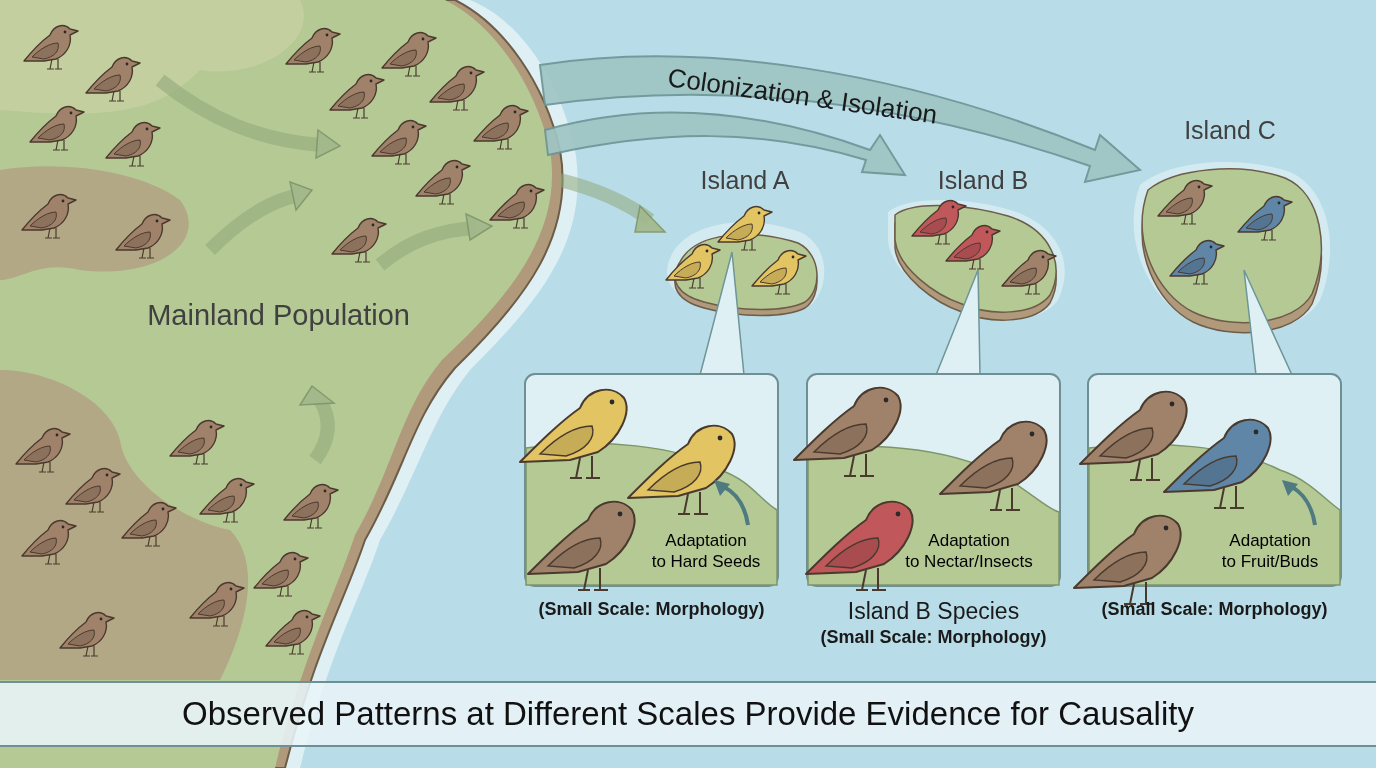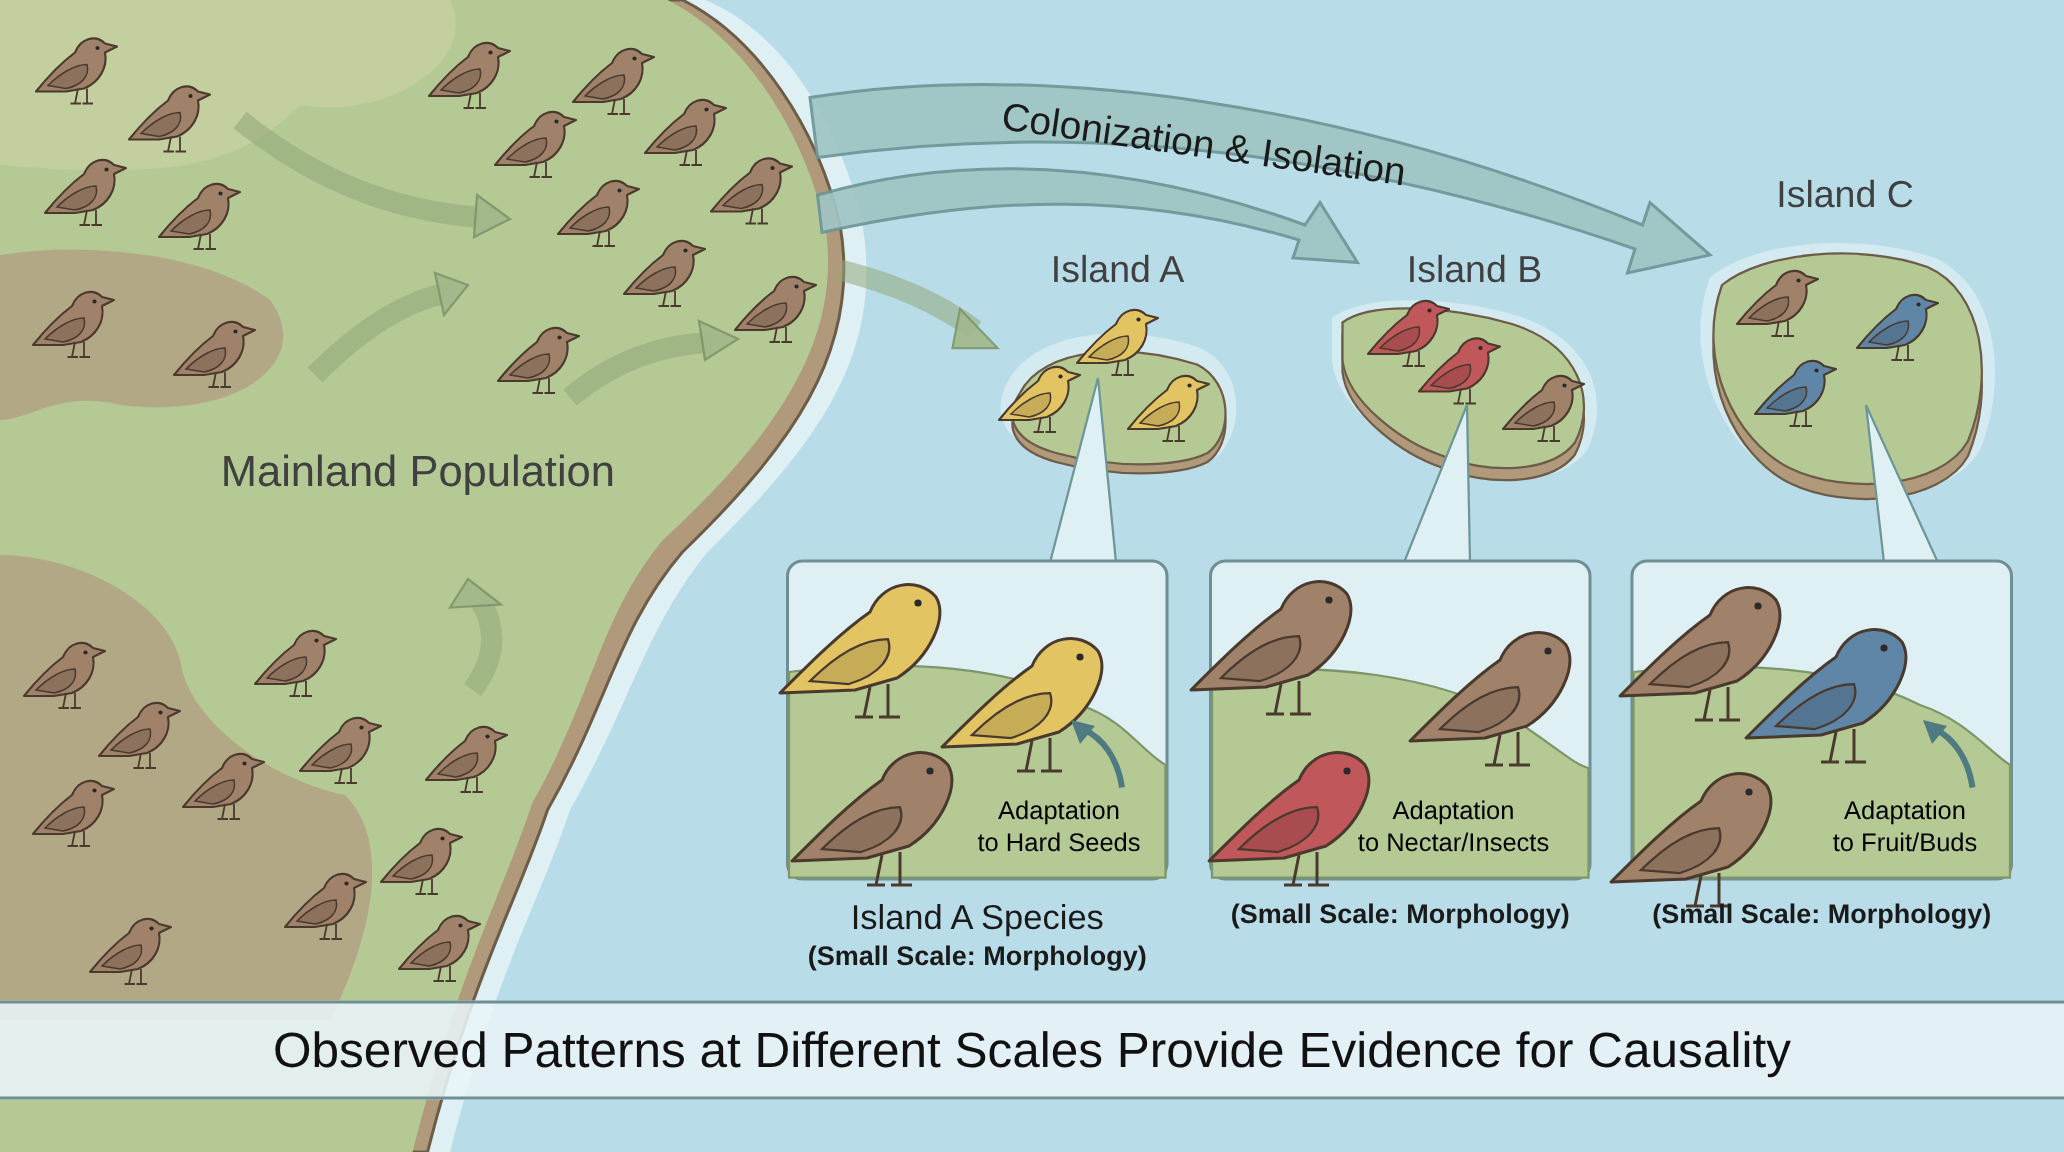--- a/index.html
+++ b/index.html
@@ -6,21 +6,21 @@
   body{width:1376px;height:768px;overflow:hidden;background:#b9dde8;font-family:"Liberation Sans",sans-serif;position:relative;}
   #scene{position:absolute;left:0;top:0;width:1376px;height:768px;}
   .lbl{position:absolute;color:#404040;text-align:center;white-space:nowrap;}
   .mainland-label{left:40px;top:298px;width:370px;font-size:29px;line-height:34px;text-align:right;}
   .island-title{font-size:25px;}
   .panel-cap{position:absolute;text-align:center;white-space:nowrap;color:#1a1a1a;}
   .panel-cap .t{font-size:23px;line-height:28px;}
   .panel-cap .s{font-size:18px;line-height:24px;font-weight:bold;}
   .adapt{position:absolute;font-size:17px;line-height:21px;text-align:center;color:#000000;white-space:nowrap;}
   .colon{position:absolute;left:668px;top:62px;font-size:26px;color:#1a1a1a;transform:rotate(8deg);transform-origin:left center;white-space:nowrap;}
-  .banner{position:absolute;left:0;top:667px;width:1376px;height:62px;background:rgba(232,244,248,0.88);border-top:2px solid #6e8f93;border-bottom:2px solid #6e8f93;}
+  .banner{position:absolute;left:0;top:681px;width:1376px;height:62px;background:rgba(232,244,248,0.88);border-top:2px solid #6e8f93;border-bottom:2px solid #6e8f93;}
   .banner-text{position:absolute;left:0;top:0;width:1376px;height:62px;line-height:62px;text-align:center;font-size:33px;color:#111;}
 </style>
 </head>
 <body>
 
 <svg id="scene" viewBox="0 0 1376 768" xmlns="http://www.w3.org/2000/svg">
   <defs>
 
     <g id="bird">
       <path d="M-26,6 C-18,-4 -8,-14 0,-20 C4,-30 14,-32 20,-26 L28,-24 L20,-20 C22,-10 16,0 6,4 L-6,6 Z" stroke="#4a3a2e" stroke-width="1.4" stroke-linejoin="round"></path>
@@ -181,29 +181,29 @@
 
 <div class="lbl island-title" style="left:675px;top:166px;width:140px;">Island A</div>
 <div class="lbl island-title" style="left:913px;top:166px;width:140px;">Island B</div>
 <div class="lbl island-title" style="left:1160px;top:116px;width:140px;">Island C</div>
 
 <div class="adapt" style="left:636px;top:530px;width:140px;">
   <div>Adaptation</div>
   <div>to Hard Seeds</div>
 </div>
 <div class="panel-cap" style="left:520px;top:597px;width:263px;">
-  <div class="t">Island A Species</div>
   <div class="s">(Small Scale: Morphology)</div>
 </div>
 
 <div class="adapt" style="left:884px;top:530px;width:170px;">
   <div>Adaptation</div>
   <div>to Nectar/Insects</div>
 </div>
 <div class="panel-cap" style="left:802px;top:597px;width:263px;">
+  <div class="t">Island B Species</div>
   <div class="s">(Small Scale: Morphology)</div>
 </div>
 
 <div class="adapt" style="left:1200px;top:530px;width:140px;">
   <div>Adaptation</div>
   <div>to Fruit/Buds</div>
 </div>
 <div class="panel-cap" style="left:1083px;top:597px;width:263px;">
   <div class="s">(Small Scale: Morphology)</div>
 </div>

